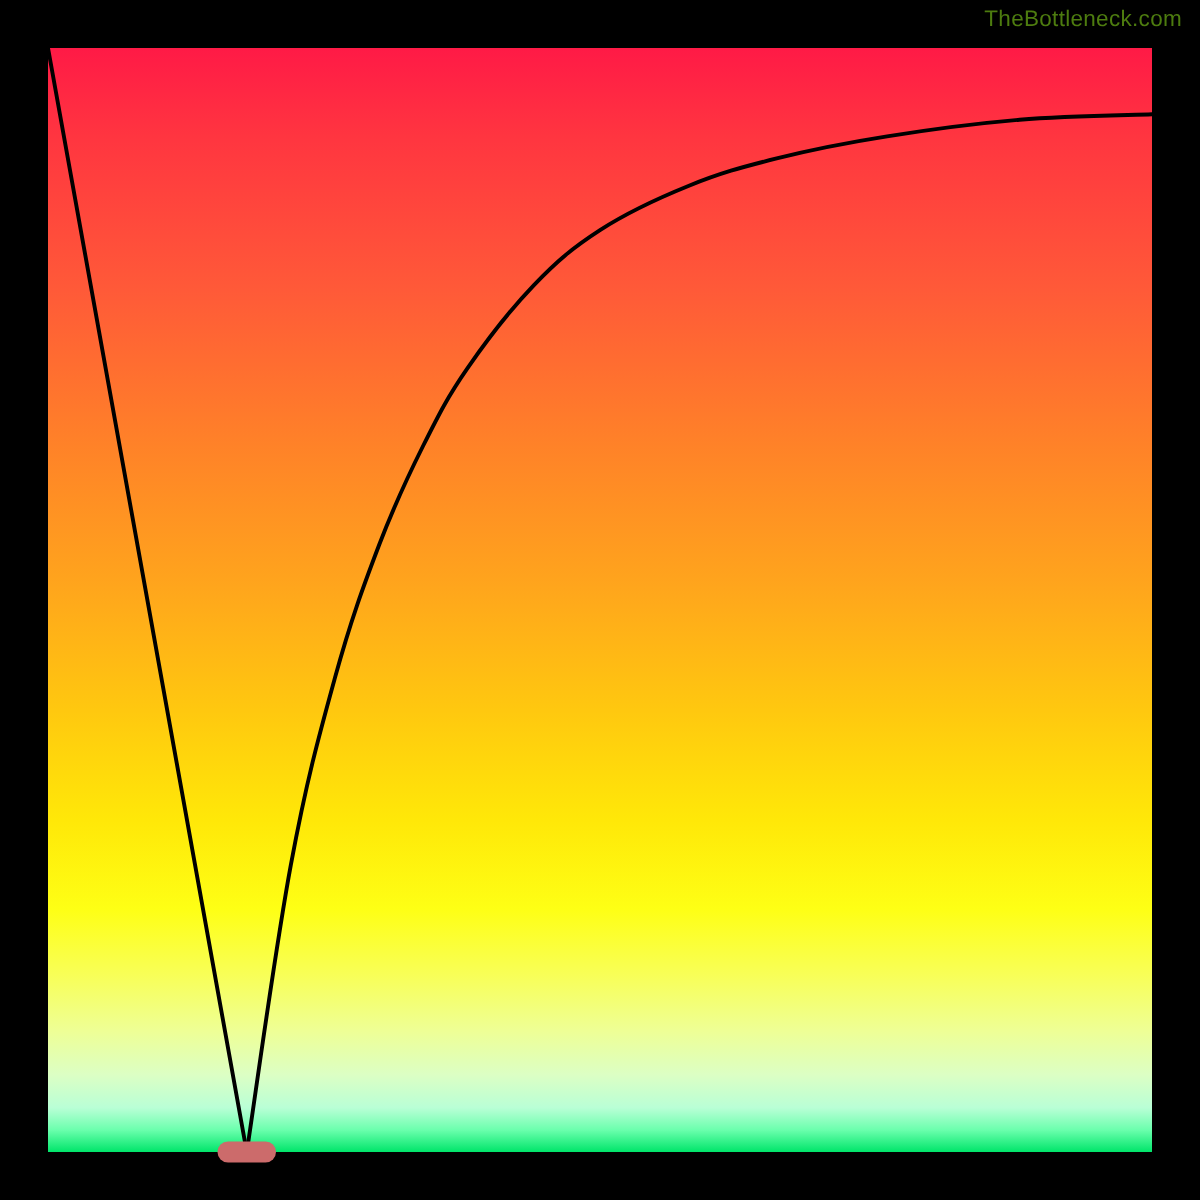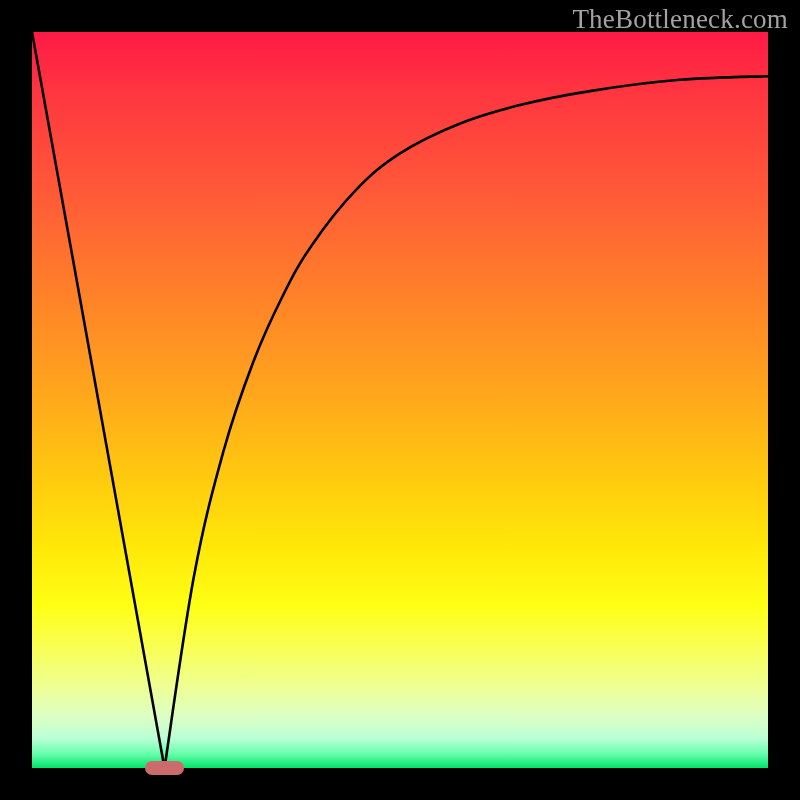--- a/index.html
+++ b/index.html
@@ -54,23 +54,23 @@
     position: absolute;
     width: 40px;
     height: 14px;
     border-radius: 7px;
     background: #cc6b6b;
   }
   .watermark {
     position: absolute;
     top: 4px;
     right: 12px;
-    font-family: Liberation Serif, serif;
-    font-size: 27px;
-    color: #a3a3a3;
+    font-family: Liberation Sans, sans-serif;
+    font-size: 15px;
+    color: #4d7c0f;
     letter-spacing: 0.2px;
     user-select: none;
   }
 </style>
 </head>
 <body>
 
 <div class="frame">
   <div class="plot">
 

